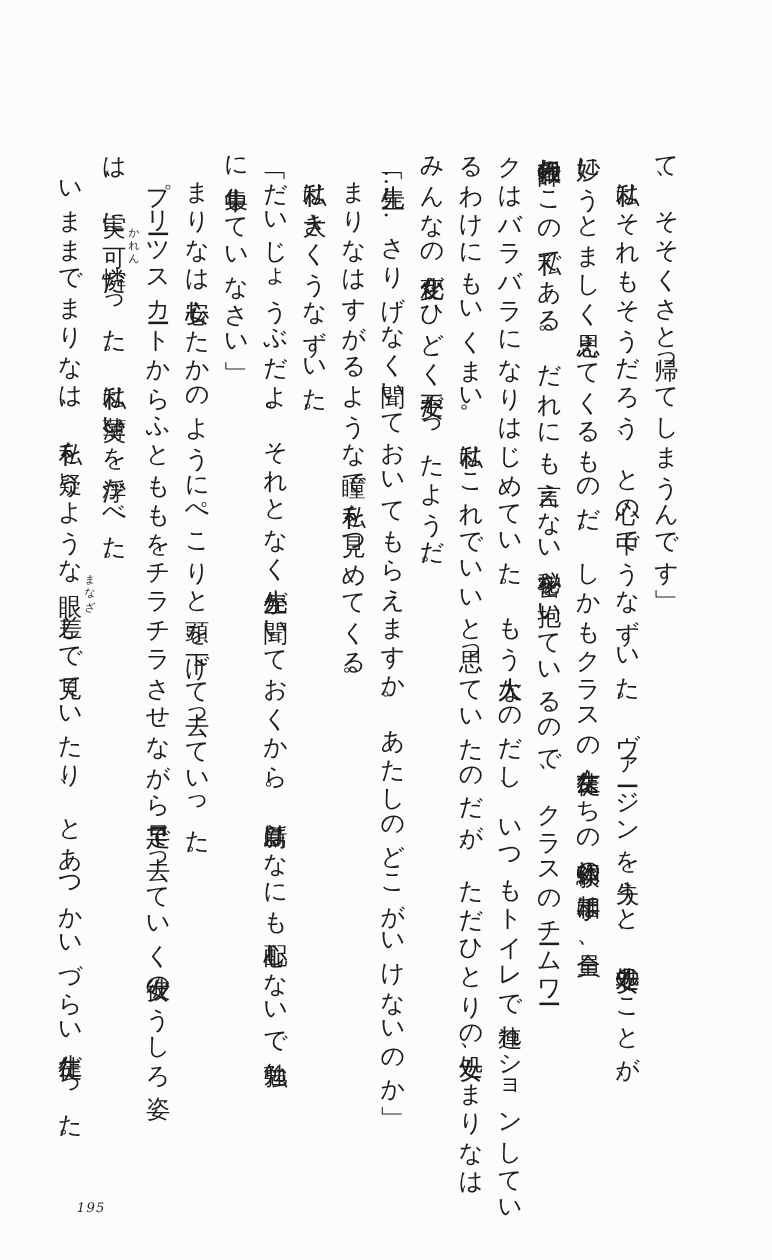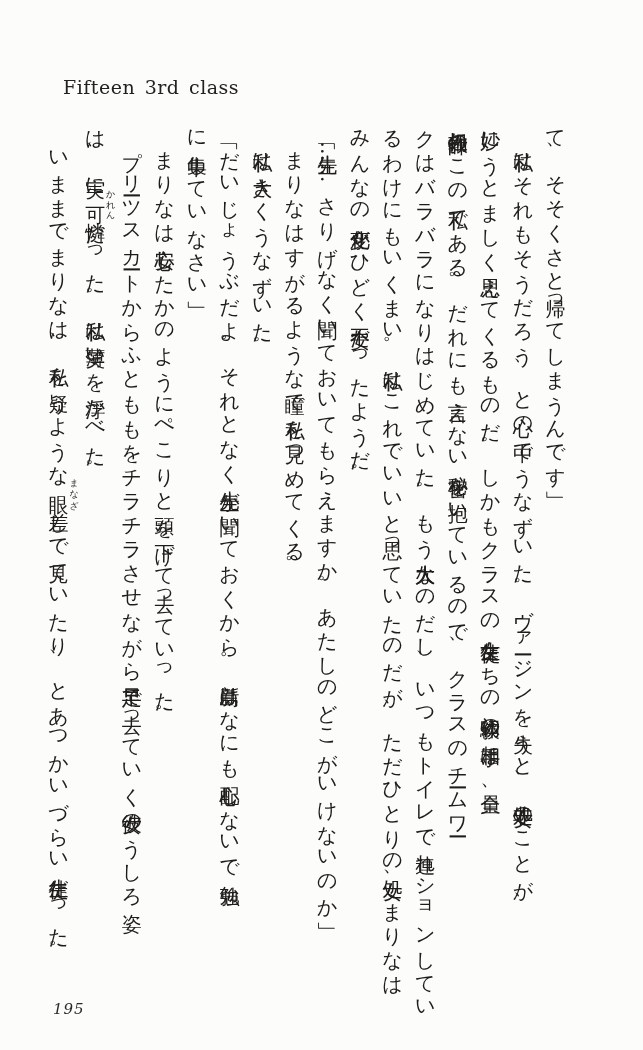--- a/index.html
+++ b/index.html
@@ -40,33 +40,32 @@
   }
   .tcol.indent { padding-top: 21.4px; }
   ruby { ruby-position: over; }
   rt {
     font-size: 9px;
     letter-spacing: 0.5px;
     color: #2a2928;
   }
   .page-number {
     position: absolute;
-    left: 53px; top: 1000px;
+    left: 64px; top: 1000px;
     font-style: italic;
-    font-size: 15px;
+    font-size: 11px;
     letter-spacing: 1px;
     color: #2a2928;
   }
 </style>
 </head>
 <body>
 
 <div class="page">
 
-  <div class="running-header">Fifteen 3rd class</div>
 
   <div class="text-block">
       <p class="tcol">て、そそくさと帰ってしまうんです」</p>
       <p class="tcol indent">私はそれもそうだろう、と心の中でうなずいた。ヴァージンを失うと、非処女のことが、</p>
       <p class="tcol">妙にうとましく思えてくるものだ。しかもクラスの女生徒たちの初体験の相手は、全員、</p>
       <p class="tcol">担任教師のこの私である。だれにも言えない秘密を抱いているので、クラスのチームワー</p>
       <p class="tcol">クはバラバラになりはじめていた。もう大人なのだし、いつもトイレで連れションしてい</p>
       <p class="tcol">るわけにもいくまい。私はこれでいいと思っていたのだが、ただひとりの処女、まりなは</p>
       <p class="tcol">みんなの変化がひどく不安だったようだ。</p>
       <p class="tcol indent">「先生……さりげなく聞いておいてもらえますか。あたしのどこがいけないのか」</p>

